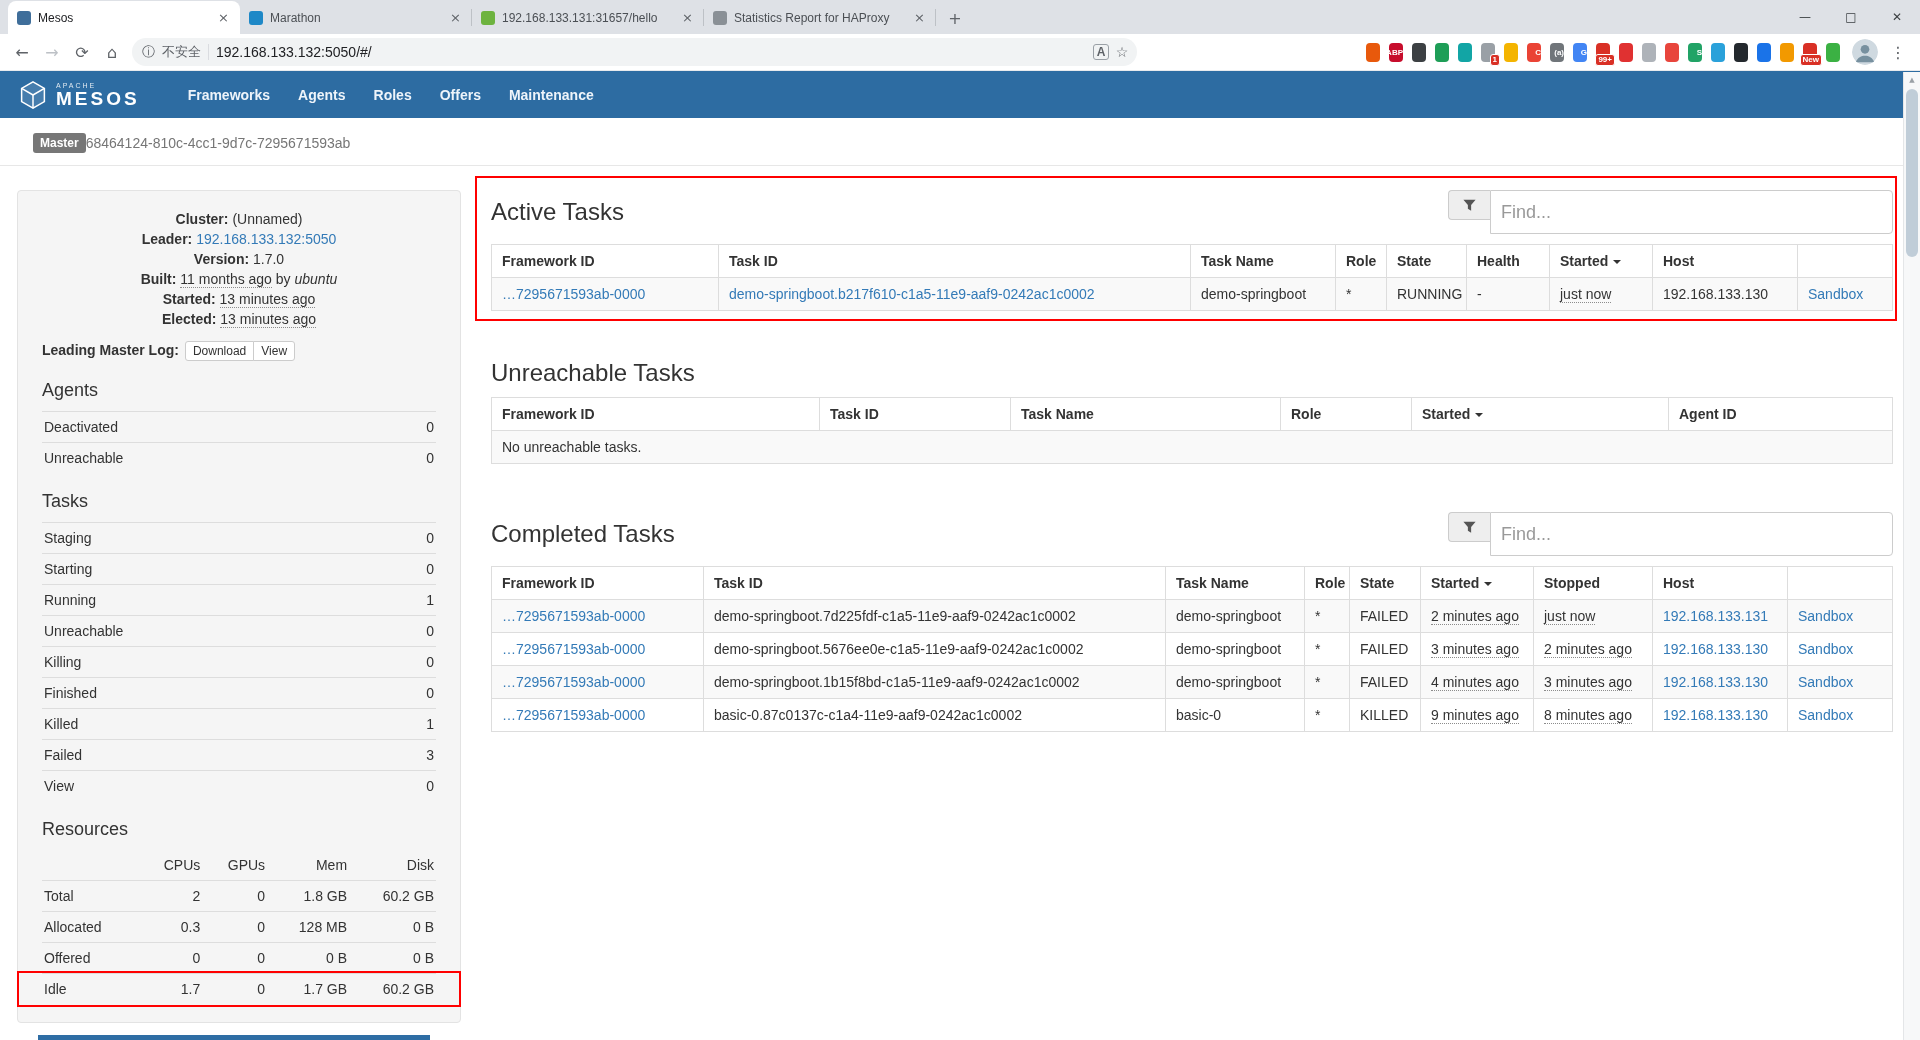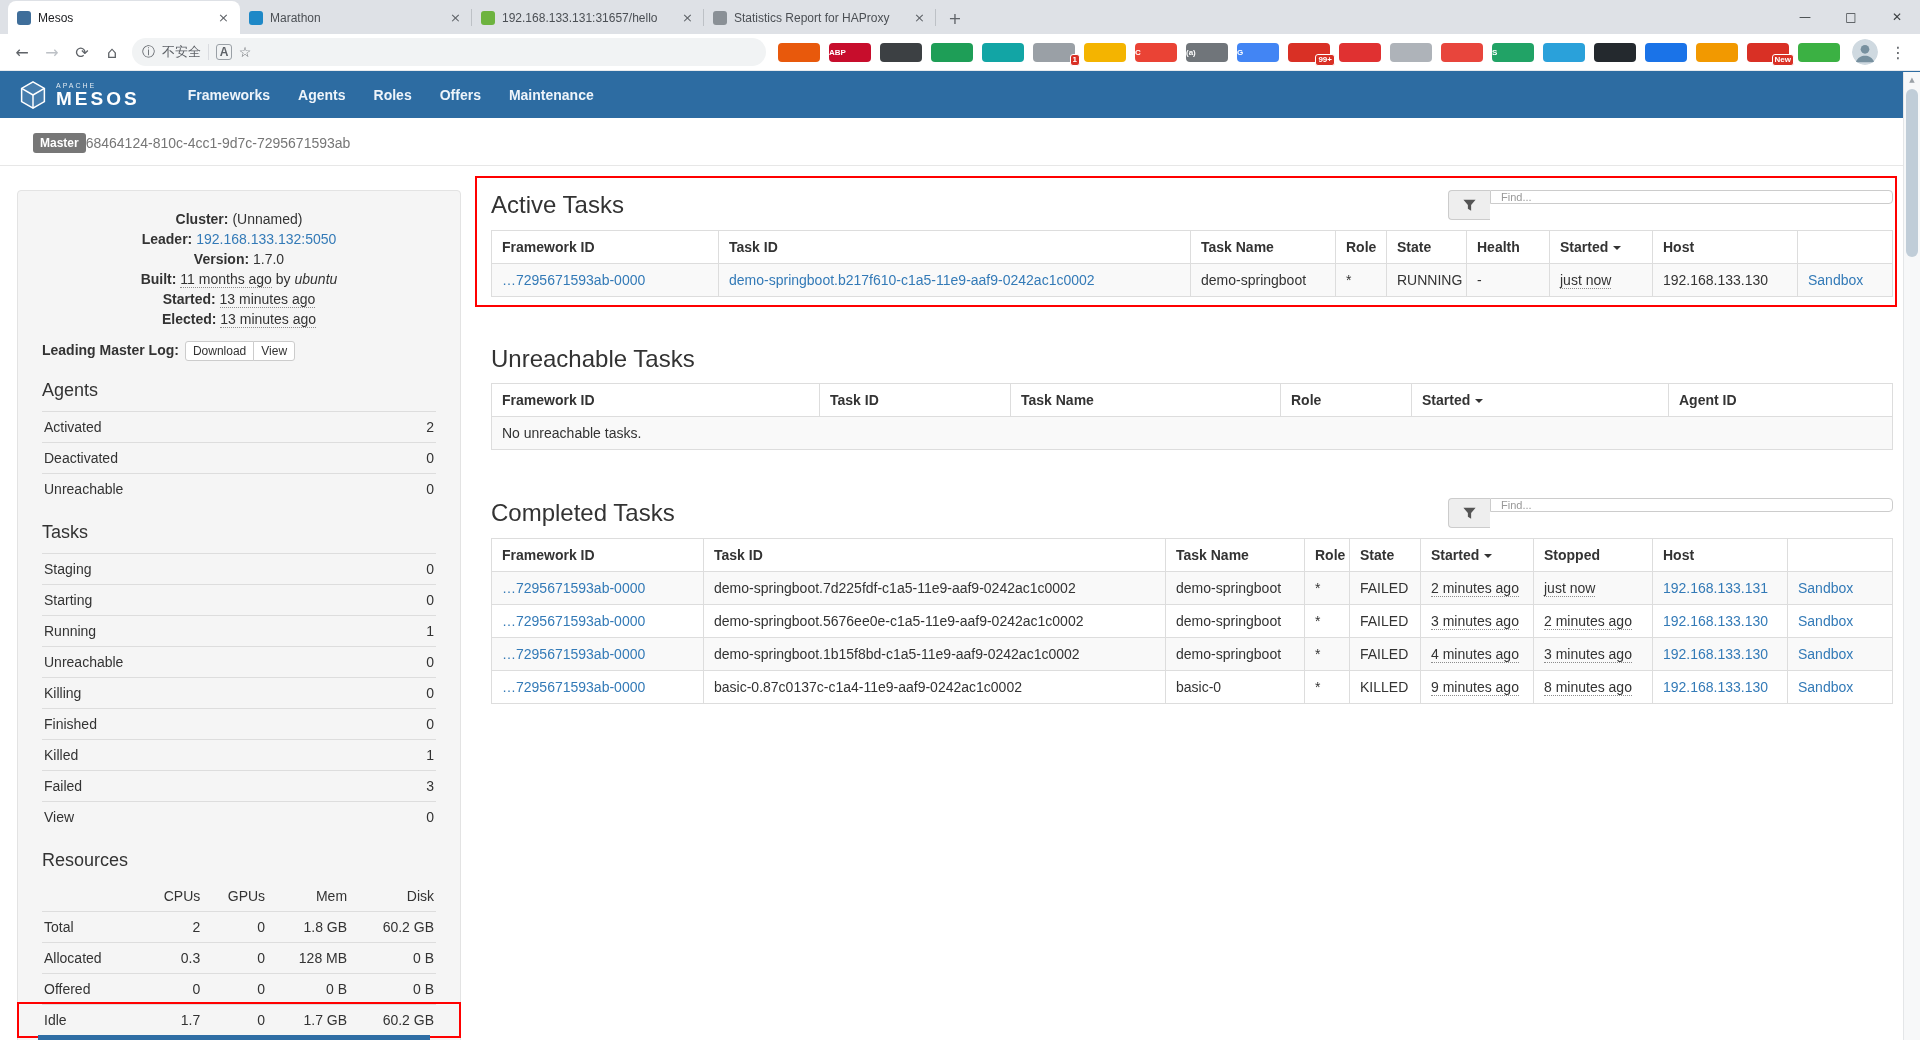--- a/index.html
+++ b/index.html
@@ -30,21 +30,21 @@
   .omnibox { width:1005px; height:28px; background:#f1f3f4; border-radius:14px; display:flex; align-items:center;
              padding:0 4px 0 10px; gap:7px; font-size:14px; color:#202124; margin:0 4px; }
   .info-icon { font-size:13px; color:#5f6368; }
   .security { font-size:13px; color:#5f6368; white-space:nowrap; }
   .omni-divider { width:1px; height:16px; background:#dadce0; }
   .url { flex:1; white-space:nowrap; overflow:hidden; }
   .omni-right { display:flex; align-items:center; gap:2px; }
   .translate-box { font-size:12px; font-weight:bold; color:#5f6368; border:1px solid #9aa0a6; border-radius:3px; width:16px; height:16px;
                    display:flex; align-items:center; justify-content:center; }
   .extensions { display:flex; align-items:center; gap:9px; margin-left:auto; padding:0 6px; }
-  .ext { width:42px; height:19px; border-radius:4px; position:relative; display:flex; align-items:center; justify-content:flex-start;
+  .ext { width:14px; height:19px; border-radius:4px; position:relative; display:flex; align-items:center; justify-content:flex-end;
          color:#fff; font-size:8px; font-weight:bold; flex:none; }
   .ext-badge { position:absolute; right:-5px; bottom:-4px; background:#d93025; color:#fff; font-size:8px; font-weight:bold;
                padding:0 2px; border-radius:3px; line-height:10px; border:1px solid #fff; }
   .avatar { width:26px; height:26px; border-radius:50%; overflow:hidden; flex:none; margin:0 4px; }
 
   
   .mesos-navbar { height:47px; background:var(--navbar,#2d6ca2); display:flex; align-items:center; padding:0 18px; }
   .brand { display:flex; align-items:center; gap:8px; margin-right:34px; }
   .brand-text { display:flex; flex-direction:column; line-height:1; color:#fff; }
   .brand-apache { font-size:7px; letter-spacing:2px; opacity:.85; }
@@ -78,22 +78,22 @@
                      border:2px solid var(--annotation,#f00); pointer-events:none; }
 
   
   .main { flex:1; min-width:0; }
   .task-section { margin-bottom:48px; position:relative; }
   .section-head { display:flex; align-items:center; justify-content:space-between; margin-bottom:10px; }
   .section-title { font-size:24px; font-weight:500; color:#333; line-height:28px; }
   .filter { display:flex; width:445px; }
   .filter-addon { width:42px; height:30px; background:#eee; border:1px solid #ccc; border-right:none;
                   border-radius:4px 0 0 4px; display:flex; align-items:center; justify-content:center; }
-  .filter-input { flex:1; height:14px; border:1px solid #ccc; border-radius:0 4px 4px 0; padding:0 10px;
-                  font-size:11px; color:#555; outline:none; font-family:inherit; background:#fff; }
+  .filter-input { flex:1; height:44px; border:1px solid #ccc; border-radius:0 4px 4px 0; padding:0 10px;
+                  font-size:18px; color:#555; outline:none; font-family:inherit; background:#fff; }
   .filter-input::placeholder { color:#999; }
   .data-table { width:100%; border-collapse:collapse; font-size:14px; background:#fff; table-layout:fixed; }
   .data-table th, .data-table td { border:1px solid #ddd; padding:6px 10px; text-align:left; line-height:20px;
                                    overflow:hidden; white-space:nowrap; }
   .data-table th { font-weight:bold; }
   .data-table tbody tr:nth-child(odd) { background:#f9f9f9; }
   .caret { display:inline-block; margin-left:5px; vertical-align:middle;
            border-top:4px solid #333; border-left:4px solid transparent; border-right:4px solid transparent; }
   .red-annotation { position:absolute; top:-14px; left:-16px; right:-4px; bottom:-10px;
                     border:2px solid var(--annotation,#f00); pointer-events:none; z-index:5; }
@@ -145,20 +145,21 @@
 
   <div class="toolbar">
     <span class="tb-icon glyph">←</span>
     <span class="tb-icon glyph disabled">→</span>
     <span class="tb-icon glyph">⟳</span>
     <span class="tb-icon glyph">⌂</span>
     <div class="omnibox">
       <span class="info-icon glyph">ⓘ</span>
       <span class="security">不安全</span>
       <span class="omni-divider"></span>
+      <span class="url">192.168.133.132:5050/#/</span>
       <span class="omni-right">
         <span class="translate-box">A</span>
         <span class="tb-icon small glyph">☆</span>
       </span>
     </div>
     <div class="extensions">
 
         <span class="ext" style="background: rgb(232, 89, 12);">
           <span class="ext-label"></span>
 
@@ -327,24 +328,20 @@
         <span class="btn-group">
           <button class="btn">Download</button>
           <button class="btn">View</button>
         </span>
       </p>
 
       <h4 class="side-h">Agents</h4>
       <table class="side-table">
         <tbody>
 
-            <tr>
-              <td>Activated</td>
-              <td class="num">2</td>
-            </tr>
 
             <tr>
               <td>Deactivated</td>
               <td class="num">0</td>
             </tr>
 
             <tr>
               <td>Unreachable</td>
               <td class="num">0</td>
             </tr>

